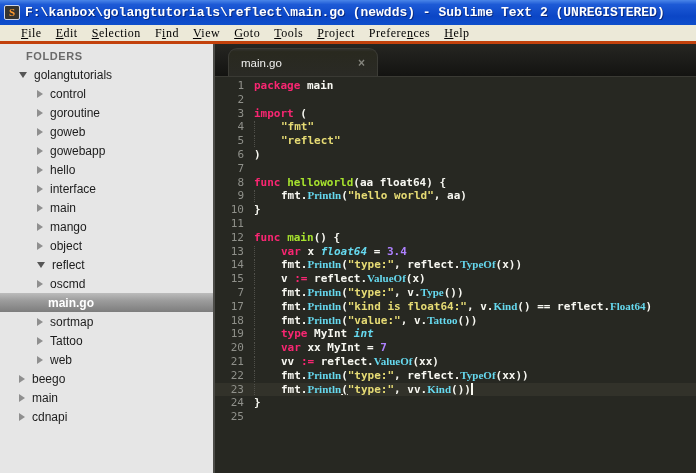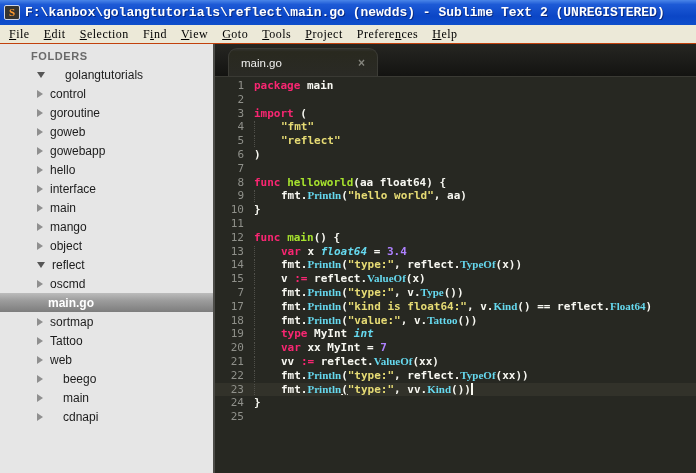--- a/index.html
+++ b/index.html
@@ -17,35 +17,35 @@
   .titlebar{height:25px;flex:0 0 25px;display:flex;align-items:center;padding:0 4px;
     background:linear-gradient(180deg,#4a85e8 0%,#1d5ad6 18%,#0b46c6 65%,#0e4ecb 100%);}
   .app-icon{width:16px;height:15px;margin-right:5px;background:#35342f;border:1px solid #cfd6e6;
     border-radius:2px;display:flex;align-items:center;justify-content:center;
     font:bold 11px "Liberation Serif",serif;color:#ff9a2e;line-height:1;}
   .title-text{color:#fff;font:bold 13px "Liberation Mono",monospace;white-space:nowrap;
     letter-spacing:0;text-shadow:1px 1px 0 rgba(0,0,40,.45);}
 
   
   .menubar{height:19px;flex:0 0 19px;background:var(--menubar);display:flex;align-items:center;
-    padding-left:2px;border-bottom:1px solid #c2410c;text-align:center;}
+    padding-left:14px;border-bottom:3px solid #c2410c;text-align:center;}
   .menu-item{font:12px "Liberation Serif",serif;color:#000;padding:0 7px;height:17px;
     line-height:17px;letter-spacing:.5px;cursor:default;}
   .menu-item u{text-decoration:underline;}
 
   
   .main{flex:1;display:flex;min-height:0;}
 
   
   .sidebar{width:213px;flex:0 0 213px;background:var(--sidebar_bg);overflow:hidden;}
   .folders-header{font:bold 11px "Liberation Sans",sans-serif;color:#6a6a6a;
-    letter-spacing:.6px;padding:6px 0 3px 8px;height:21px;margin-left:23px;}
+    letter-spacing:.6px;padding:6px 0 3px 26px;height:21px;}
   .tree-row{height:19px;display:flex;align-items:center;font:12px "Liberation Sans",sans-serif;
     color:#1c1c1c;white-space:nowrap;cursor:default;}
-  .lvl0{padding-left:37px;gap:13px;} .lvl1{padding-left:37px;} .lvl2{padding-left:48px;}
+  .lvl0{padding-left:19px;} .lvl1{padding-left:37px;} .lvl2{padding-left:48px;}
   .tri{display:inline-block;width:0;height:0;margin-right:7px;flex:0 0 auto;}
   .tri-right{border-left:6px solid #8f8f8f;border-top:4px solid transparent;border-bottom:4px solid transparent;}
   .tri-down{border-top:6px solid #565656;border-left:4px solid transparent;border-right:4px solid transparent;}
   .tree-row.selected{background:linear-gradient(180deg,#bcbcbc 0%,#9c9c9c 40%,#7d7d7d 100%);
     color:#fff;font-weight:bold;}
 
   .divider{width:2px;flex:0 0 2px;background:#4c4c48;cursor:col-resize;}
 
   
   .editor{flex:1;display:flex;flex-direction:column;background:var(--editor_bg);min-width:0;}

